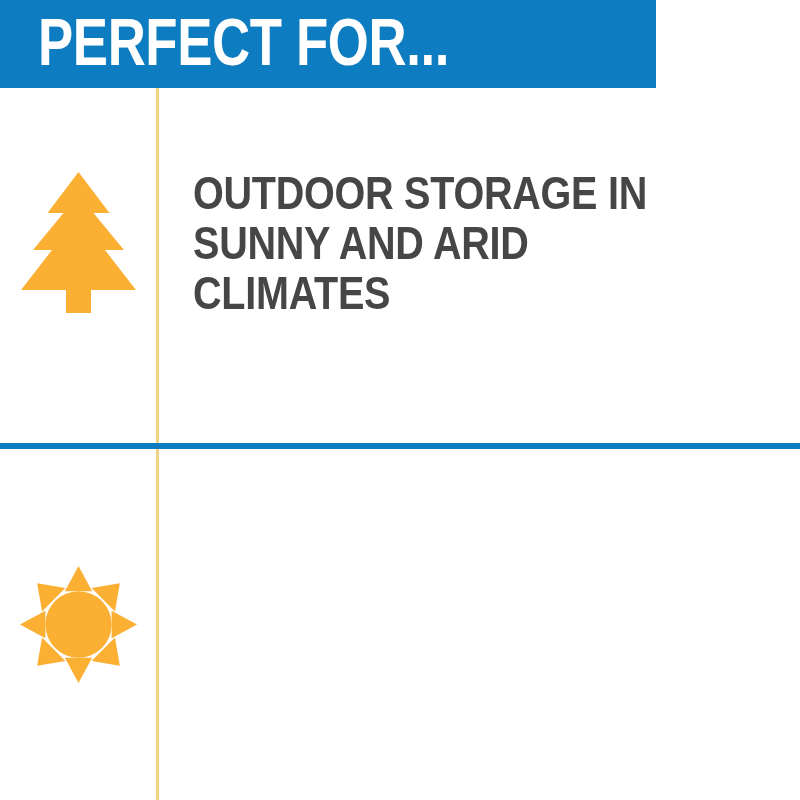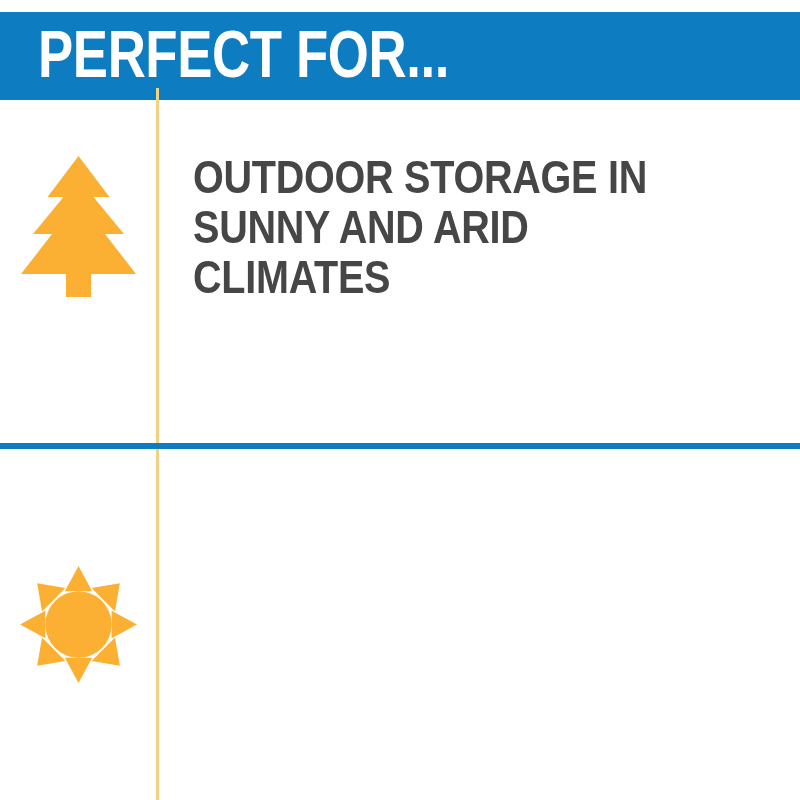--- a/index.html
+++ b/index.html
@@ -17,22 +17,22 @@
     width: 800px;
     height: 800px;
     background: #ffffff;
     overflow: hidden;
   }
 
   
   .header-banner {
     position: absolute;
     left: 0;
-    top: 12px;
-    width: 800px;
+    top: 0;
+    width: 656px;
     height: 88px;
     background: #0d7cc0;
   }
   .header-title {
     position: absolute;
     left: 38px;
     top: 4px;
     font-family: "Liberation Sans", sans-serif;
     font-weight: bold;
     font-size: 66px;
@@ -65,21 +65,21 @@
   }
 
   
   .row {
     position: absolute;
     left: 0;
     width: 800px;
     display: flex;
     align-items: center;
   }
-  .row-top    { top: 72px;  height: 309px; }
+  .row-top    { top: 88px;  height: 309px; }
   .row-bottom { top: 449px; height: 351px; }
 
   .icon-cell {
     width: 157px;
     height: 100%;
     display: flex;
     align-items: center;
     justify-content: center;
     flex: 0 0 157px;
   }

